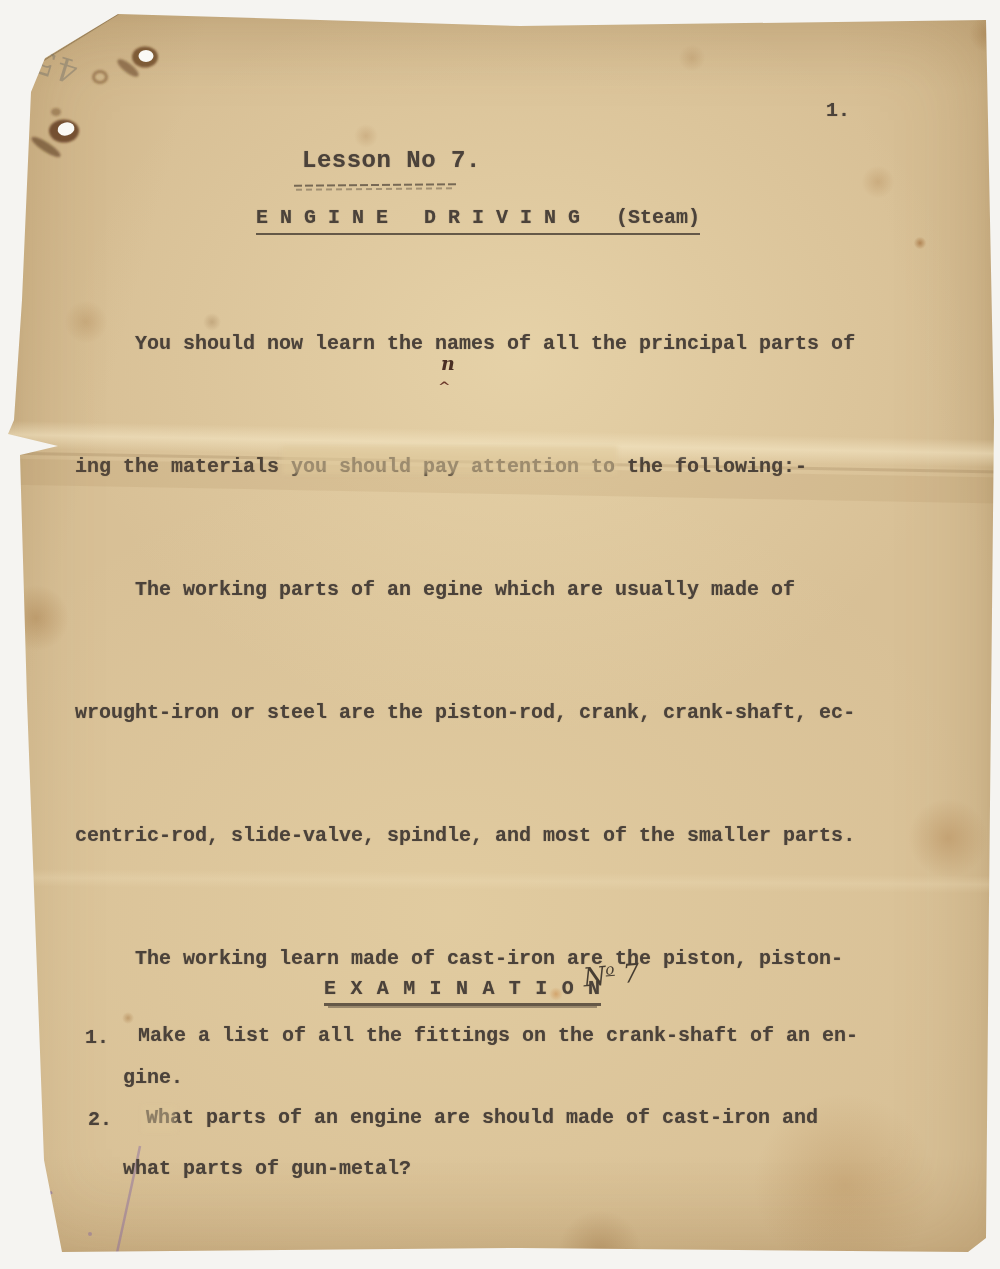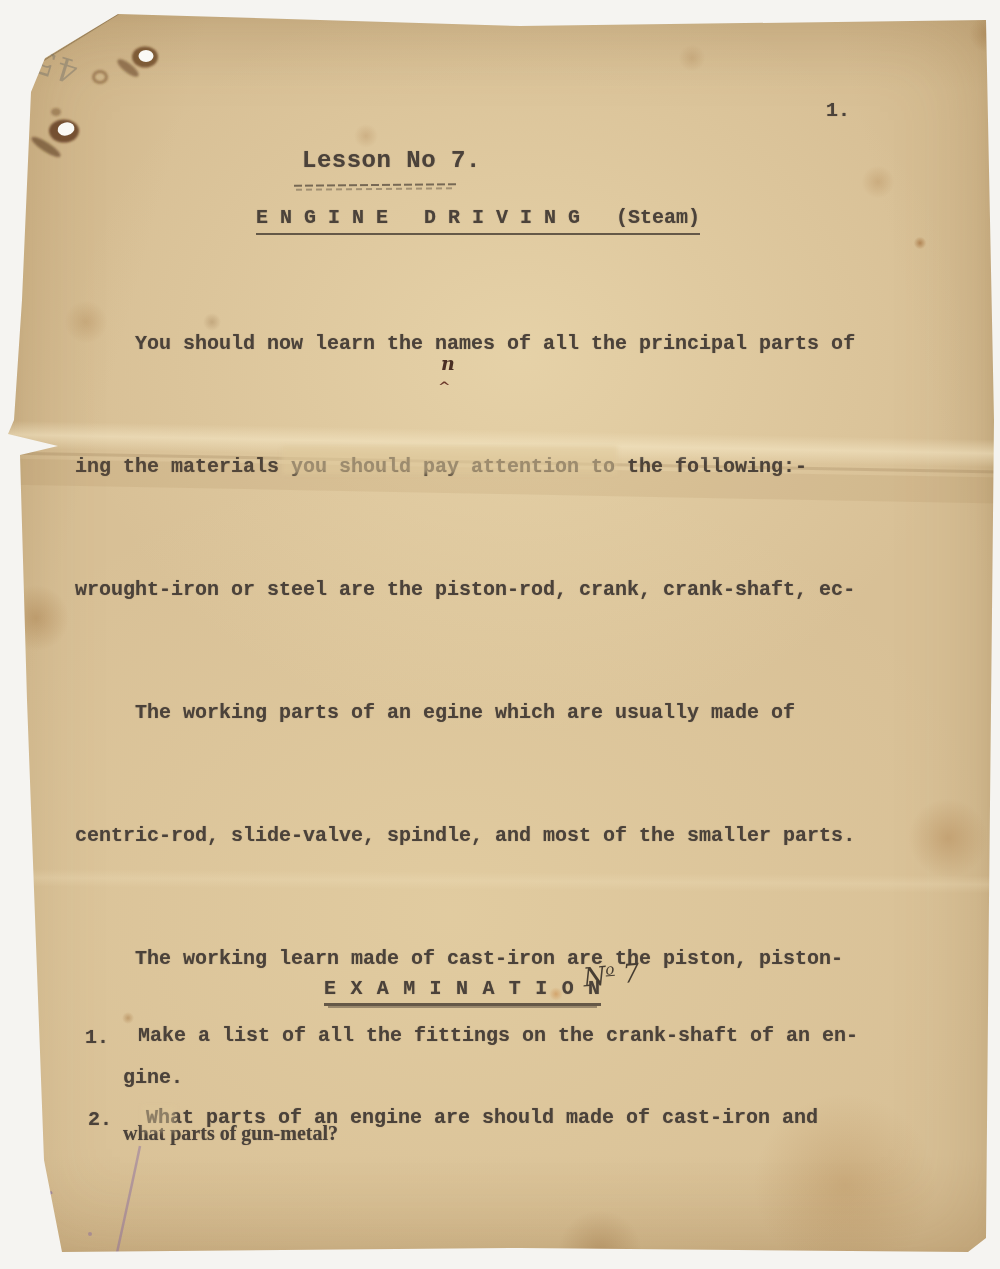--- a/index.html
+++ b/index.html
@@ -127,22 +127,22 @@
   <div class="typed page-number">1.</div>
 
   <div class="typed lesson-title">Lesson No 7.</div>
   <div class="title-rule"></div>
 
   <div class="typed main-heading">E N G I N E   D R I V I N G   (Steam)</div>
 
   <div class="body-lines typed">
     <div>     You should now learn the names of all the principal parts of</div>
     <div>ing the materials you should pay attention to the following:-</div>
+    <div>     The working parts of an egine which are usually made of</div>
     <div>wrought-iron or steel are the piston-rod, crank, crank-shaft, ec-</div>
-    <div>     The working parts of an egine which are usually made of</div>
     <div>centric-rod, slide-valve, spindle, and most of the smaller parts.</div>
     <div>     The working learn made of cast-iron are the piston, piston-</div>
     
     
     
     
     
     
     
     
@@ -155,21 +155,21 @@
 
   <div class="typed exam-heading">E X A M I N A T I O N</div>
   <div class="handwriting exam-no"><span>N</span><sup>o</sup><span> 7</span></div>
 
   <div class="typed q-num" style="left:85px;top:1017px;">1.</div>
   <div class="typed q-line" style="left:138px;top:1015px;">Make a list of all the fittings on the crank-shaft of an en-</div>
   <div class="typed q-line" style="left:123px;top:1057px;">gine.</div>
 
   <div class="typed q-num" style="left:88px;top:1099px;">2.</div>
   <div class="typed q-line" style="left:146px;top:1097px;">What parts of an engine are should made of cast-iron and</div>
-  <div class="typed q-line" style="left:123px;top:1113px;font-family:Liberation Serif, serif;">what parts of gun-metal?</div>
+  <div class="typed q-line" style="left:123px;top:1148px;">what parts of gun-metal?</div>
 
   <div class="fold-light"></div>
   <div class="fold-dark"></div>
   <div class="fold-shadow"></div>
   <div class="fold2"></div>
   <div class="fade-patch fade-spindle"></div>
   <div class="fade-patch fade-w"></div>
 </div>
 
 </body></html>

